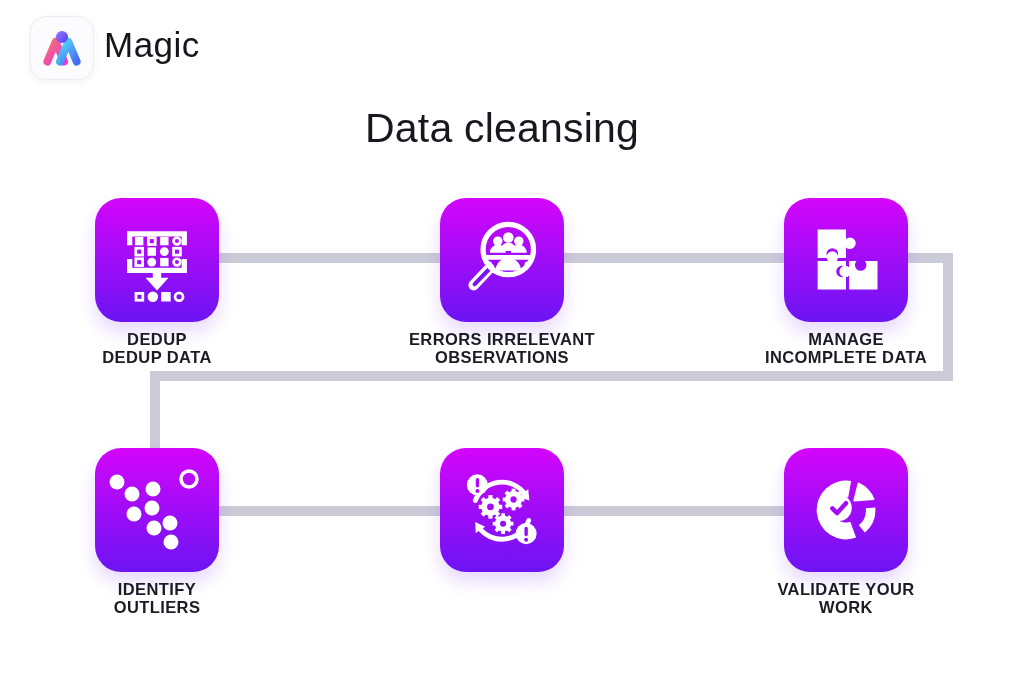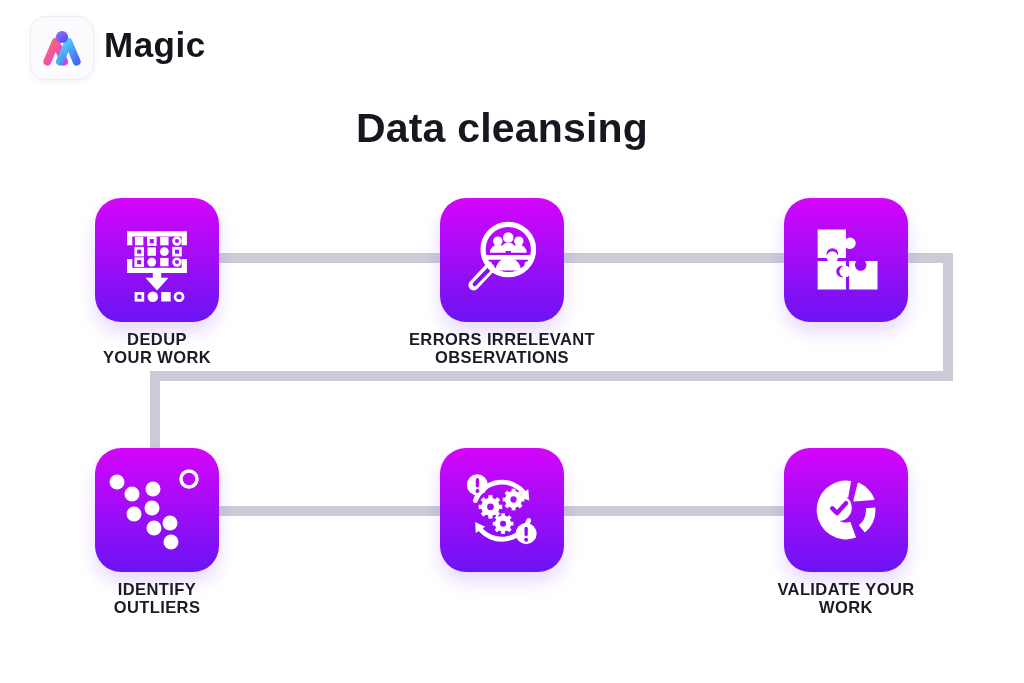--- a/index.html
+++ b/index.html
@@ -10,27 +10,27 @@
   .canvas{position:absolute;inset:0;}
   
   .line{position:absolute;background:#cbcbd8;z-index:1;}
   
   .logo-badge{
     position:absolute;left:30px;top:16px;width:62px;height:62px;border-radius:16px;
     background:#fcfcff;border:1.5px solid #ececf5;box-shadow:0 2px 6px rgba(40,40,90,.06);
     display:flex;align-items:center;justify-content:center;z-index:3;
   }
   .brand-text{
-    position:absolute;left:104px;top:25px;font-size:35px;font-weight:bold;
+    position:absolute;left:104px;top:25px;font-size:35px;font-weight:normal;
     color:#14141b;letter-spacing:.5px;z-index:3;
   }
   
   .page-title{
     position:absolute;left:0;top:105px;width:1004px;text-align:center;
-    font-size:41px;font-weight:bold;color:#17171f;letter-spacing:.2px;z-index:3;
+    font-size:41px;font-weight:normal;color:#17171f;letter-spacing:.2px;z-index:3;
   }
   
   .tile{
     position:absolute;width:124px;height:124px;border-radius:26px;
     background:linear-gradient(180deg,#d405fb 0%,#6b14f3 100%);
     box-shadow:0 10px 18px rgba(109,20,243,.16);
     display:flex;align-items:center;justify-content:center;z-index:2;
   }
   #tile1{left:95px;top:198px}  #tile2{left:440px;top:198px}  #tile3{left:784px;top:198px}
   #tile4{left:95px;top:448px}  #tile5{left:440px;top:448px}  #tile6{left:784px;top:448px}
@@ -181,21 +181,23 @@
     <svg width="84" height="84" viewBox="0 0 80 80">
       <path d="M44.9,12.4 A28,28 0 1 0 49.6,66.3 L44.1,51.3 A12,12 0 1 1 42.1,28.2 Z" fill="#fff"></path>
       <path d="M48,31 L66,29.5 A28,28 0 0 0 52,14.9 Z" fill="#fff" stroke="#fff" stroke-width="2" stroke-linejoin="round"></path>
       <path d="M58,61.4 A28,28 0 0 0 67.9,37.6 L58.9,38.3 A19,19 0 0 1 52.2,54.6 Z" fill="#fff"></path>
       <circle cx="33" cy="38" r="12.5" fill="#fff"></circle>
       <path d="M27,38.5 l4.5,4.5 l8.5,-9.5" fill="none" stroke="#a30af8" stroke-width="4.2" stroke-linecap="round" stroke-linejoin="round"></path>
     </svg>
   </div>
 
   <div class="step-label" id="lbl1">DEDUP
-YOUR WORK</div>
+DEDUP DATA</div>
   <div class="step-label" id="lbl2">ERRORS IRRELEVANT
 OBSERVATIONS</div>
+  <div class="step-label" id="lbl3">MANAGE
+INCOMPLETE DATA</div>
   <div class="step-label" id="lbl4">IDENTIFY
 OUTLIERS</div>
   <div class="step-label" id="lbl6">VALIDATE YOUR
 WORK</div>
 
 </div>
 
 </body></html>

